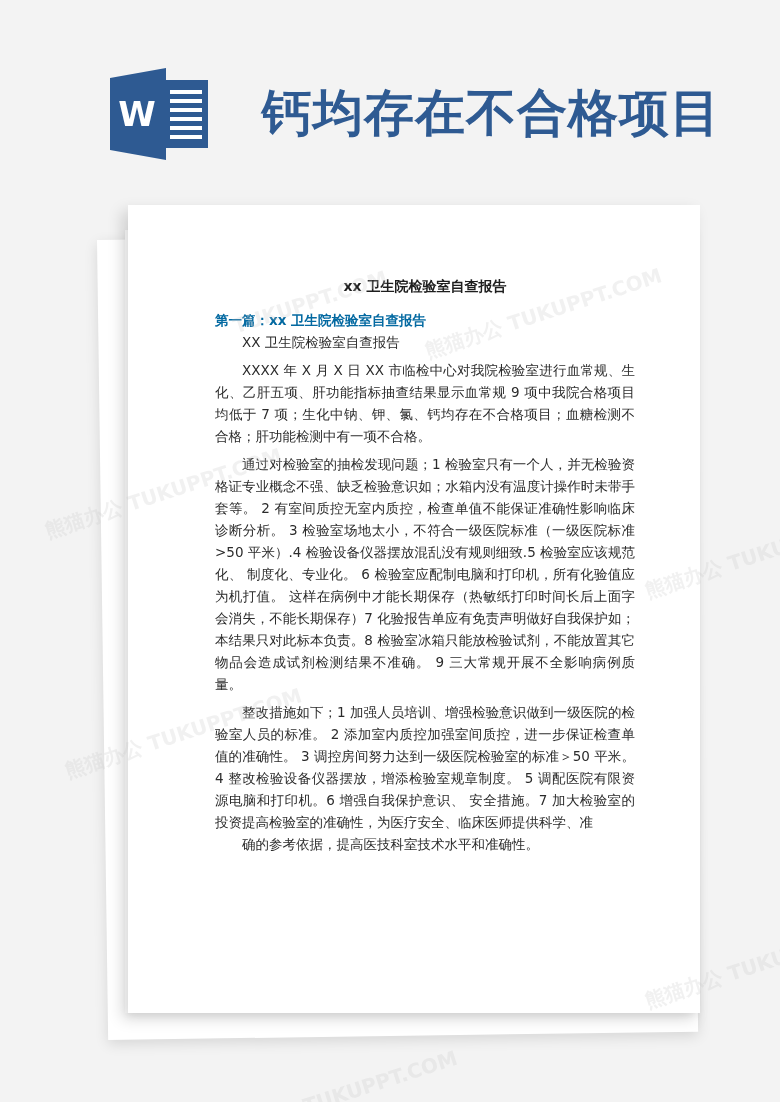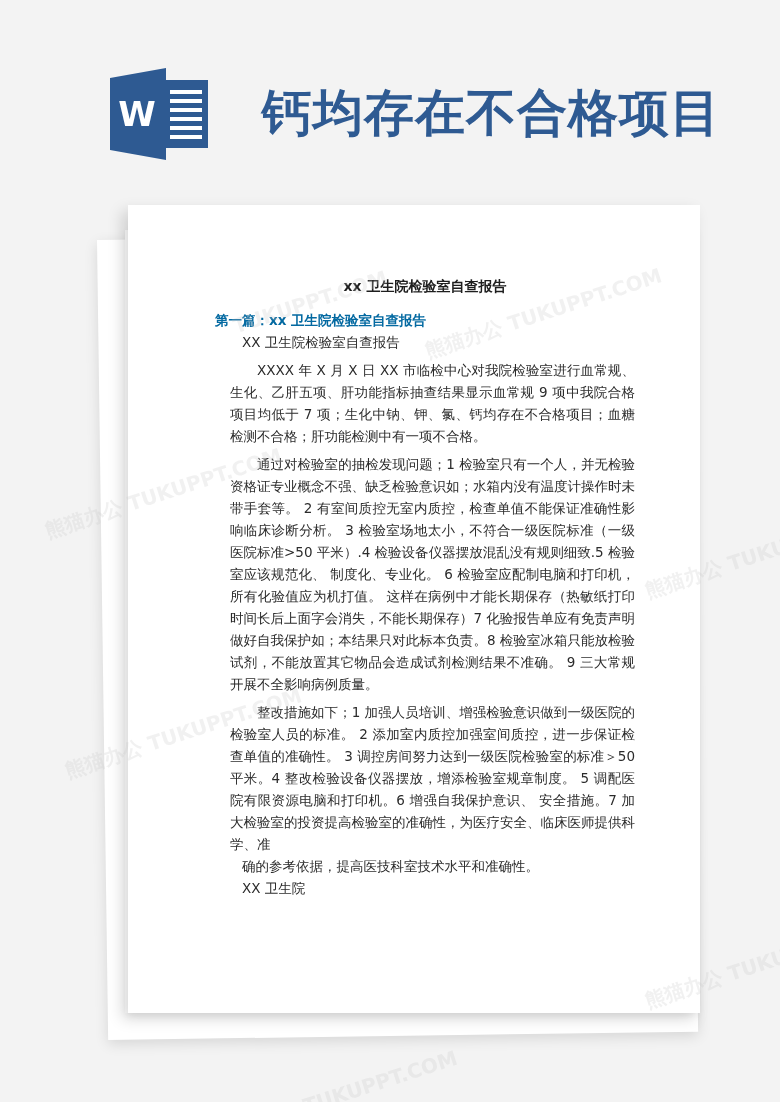--- a/index.html
+++ b/index.html
@@ -37,21 +37,21 @@
   .doc {
     position: absolute; left: 87px; top: 70px; width: 420px;
     font-size: 13.5px; line-height: 22px; color: #2b2b2b;
   }
   .doc-title {
     text-align: center; font-weight: bold; font-size: 14px;
     margin-bottom: 12px; color: #1e1e1e;
   }
   .section-head { font-weight: bold; color: #0369a1; }
   .p { text-indent: 2em; text-align: justify; }
-  .p.gap { margin-top: 6px; margin-left: 15px; }
+  .p.gap { margin-top: 6px; }
   .watermark {
     position: absolute; font-size: 20px; font-weight: bold;
     color: rgba(200,200,200,0.25); transform: rotate(-18deg);
     white-space: nowrap; pointer-events: none;
     font-family: "DejaVu Sans", sans-serif;
   }
 </style>
 </head>
 <body>
 
@@ -77,21 +77,20 @@
 
 <div class="page">
   <div class="doc">
     <div class="doc-title">xx 卫生院检验室自查报告</div>
     <div class="section-head">第一篇：xx 卫生院检验室自查报告</div>
     <div class="p">XX 卫生院检验室自查报告</div>
     <div class="p gap">XXXX 年 X 月 X 日 XX 市临检中心对我院检验室进行血常规、生化、乙肝五项、肝功能指标抽查结果显示血常规 9 项中我院合格项目均低于 7 项；生化中钠、钾、氯、钙均存在不合格项目；血糖检测不合格；肝功能检测中有一项不合格。</div>
     <div class="p gap">通过对检验室的抽检发现问题；1 检验室只有一个人，并无检验资格证专业概念不强、缺乏检验意识如；水箱内没有温度计操作时未带手套等。 2 有室间质控无室内质控，检查单值不能保证准确性影响临床诊断分析。  3 检验室场地太小，不符合一级医院标准（一级医院标准&gt;50 平米）.4 检验设备仪器摆放混乱没有规则细致.5 检验室应该规范化、 制度化、专业化。  6 检验室应配制电脑和打印机，所有化验值应为机打值。 这样在病例中才能长期保存（热敏纸打印时间长后上面字会消失，不能长期保存）7 化验报告单应有免责声明做好自我保护如；本结果只对此标本负责。8 检验室冰箱只能放检验试剂，不能放置其它物品会造成试剂检测结果不准确。  9 三大常规开展不全影响病例质量。</div>
     <div class="p gap">整改措施如下；1 加强人员培训、增强检验意识做到一级医院的检验室人员的标准。  2 添加室内质控加强室间质控，进一步保证检查单值的准确性。  3 调控房间努力达到一级医院检验室的标准＞50  平米。4 整改检验设备仪器摆放，增添检验室规章制度。  5 调配医院有限资源电脑和打印机。6 增强自我保护意识、  安全措施。7 加大检验室的投资提高检验室的准确性，为医疗安全、临床医师提供科学、准</div>
     <div class="p">确的参考依据，提高医技科室技术水平和准确性。</div>
-    <div class="p">XX 卫生院</div>
   </div>
 </div>
 
 <div class="watermark" style="left:230px;top:290px;">TUKUPPT.COM</div>
 <div class="watermark" style="left:420px;top:300px;">熊猫办公 TUKUPPT.COM</div>
 <div class="watermark" style="left:40px;top:480px;">熊猫办公 TUKUPPT.COM</div>
 <div class="watermark" style="left:640px;top:540px;">熊猫办公 TUKUPPT.COM</div>
 <div class="watermark" style="left:60px;top:720px;">熊猫办公 TUKUPPT.COM</div>
 <div class="watermark" style="left:640px;top:950px;">熊猫办公 TUKUPPT.COM</div>
 <div class="watermark" style="left:300px;top:1070px;">TUKUPPT.COM</div>

